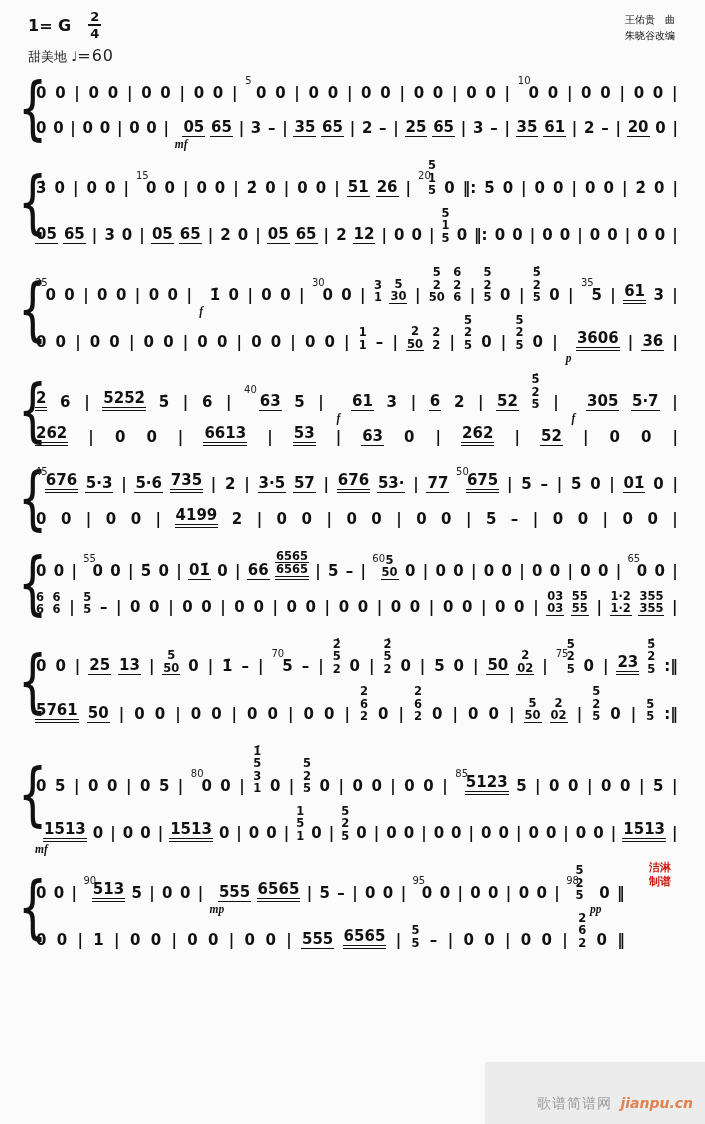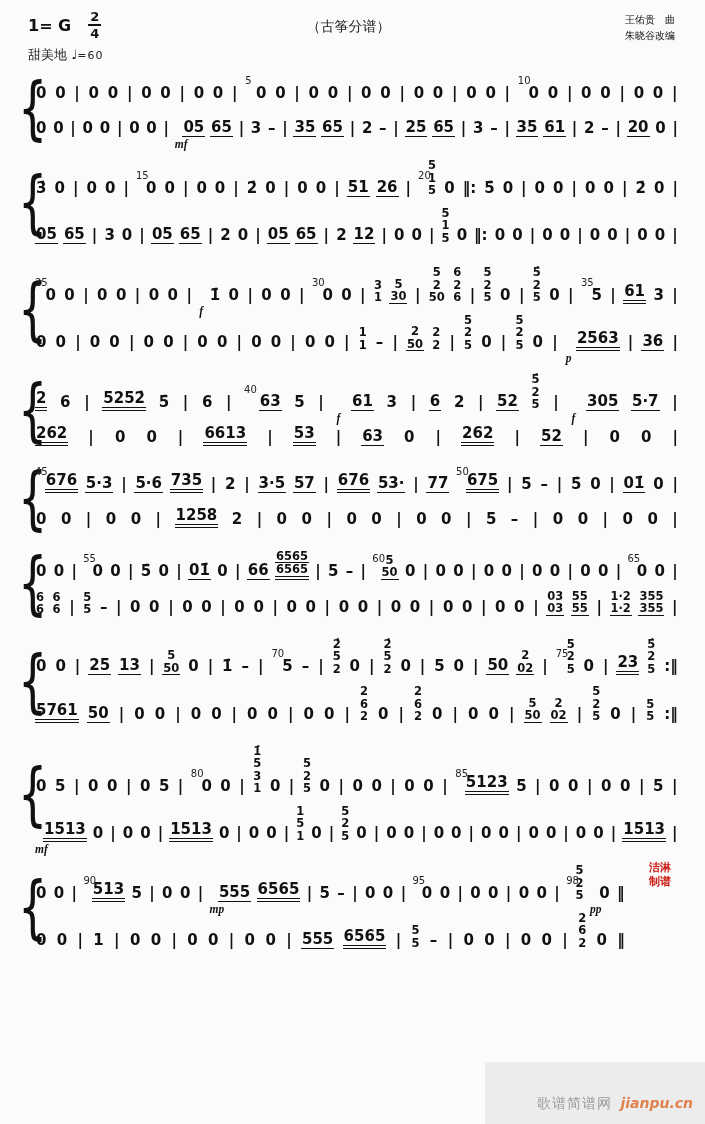--- a/index.html
+++ b/index.html
@@ -15,21 +15,21 @@
     text-align:center;font-size:32px;font-weight:bold;letter-spacing:3px;
     margin:6px 0 2px 0;
   }
   .header-row{position:relative;height:52px;margin-bottom:2px;}
   .keyblock{position:absolute;left:10px;top:0;}
   .keysig{font-size:16px;font-weight:bold;display:flex;align-items:center;gap:17px;}
   .fraction{display:inline-block;text-align:center;font-size:13px;font-weight:bold;line-height:1;vertical-align:middle;}
   .fraction .num{display:block;border-bottom:2px solid #111;padding:0 2px 1px 2px;}
   .fraction .den{display:block;padding-top:1px;}
   .tempo{font-size:13px;margin-top:6px;color:#222;white-space:nowrap;}
-  .tempo .bpm{font-size:11px;letter-spacing:1px;}
+  .tempo .bpm{font-size:16px;letter-spacing:1px;}
   .subtitle{text-align:center;font-size:14px;padding-top:8px;color:#222;}
   .credits{position:absolute;right:4px;top:2px;text-align:right;font-size:10px;line-height:1.6;color:#111;}
 
   
   .score{margin-top:16px;}
   .system{display:flex;align-items:center;margin-bottom:23px;}
   .brace{
     flex:none;width:14px;font-size:46px;line-height:1;font-weight:400;
     transform:scaleY(1.5);transform-origin:center;color:#111;margin-right:3px;
   }
@@ -82,21 +82,20 @@
         <span class="fraction">
           <span class="num">2</span>
           <span class="den">4</span>
         </span>
       </div>
       <div class="tempo">
         <span>甜美地</span>
         <span>♩</span><span class="bpm">=60</span>
       </div>
     </div>
-    <div class="subtitle">（古筝分谱）</div>
     <div class="credits">
       <div>王佑贵　曲</div>
       <div>朱晓谷改编</div>
     </div>
   </div>
 
   <div class="score" id="score">
       <div class="system">
         <span class="brace">{</span>
         <div class="lines">
@@ -380,21 +379,21 @@
             <span class="note">0</span>
             <span class="bar">|</span>
             <span class="stack">
               <span class="row">5</span>
               <span class="row">2</span>
               <span class="row">5</span>
             </span>
             <span class="note">0</span>
             <span class="bar">|</span>
             <span class="dyn">p</span>
-            <span class="note u2">2563</span>
+            <span class="note u2">3606</span>
             <span class="bar">|</span>
             <span class="note u1">36</span>
             <span class="bar">|</span>
           </div>
         </div>
       </div>
       <div class="system">
         <span class="brace">{</span>
         <div class="lines">
           <div class="line top">
@@ -485,21 +484,21 @@
             <span class="note">0</span>
             <span class="bar">|</span>
           </div>
           <div class="line bottom">
             <span class="note">0</span>
             <span class="note">0</span>
             <span class="bar">|</span>
             <span class="note">0</span>
             <span class="note">0</span>
             <span class="bar">|</span>
-            <span class="note u2">1258</span>
+            <span class="note u2">4199</span>
             <span class="note">2</span>
             <span class="bar">|</span>
             <span class="note">0</span>
             <span class="note">0</span>
             <span class="bar">|</span>
             <span class="note">0</span>
             <span class="note">0</span>
             <span class="bar">|</span>
             <span class="note">0</span>
             <span class="note">0</span>

